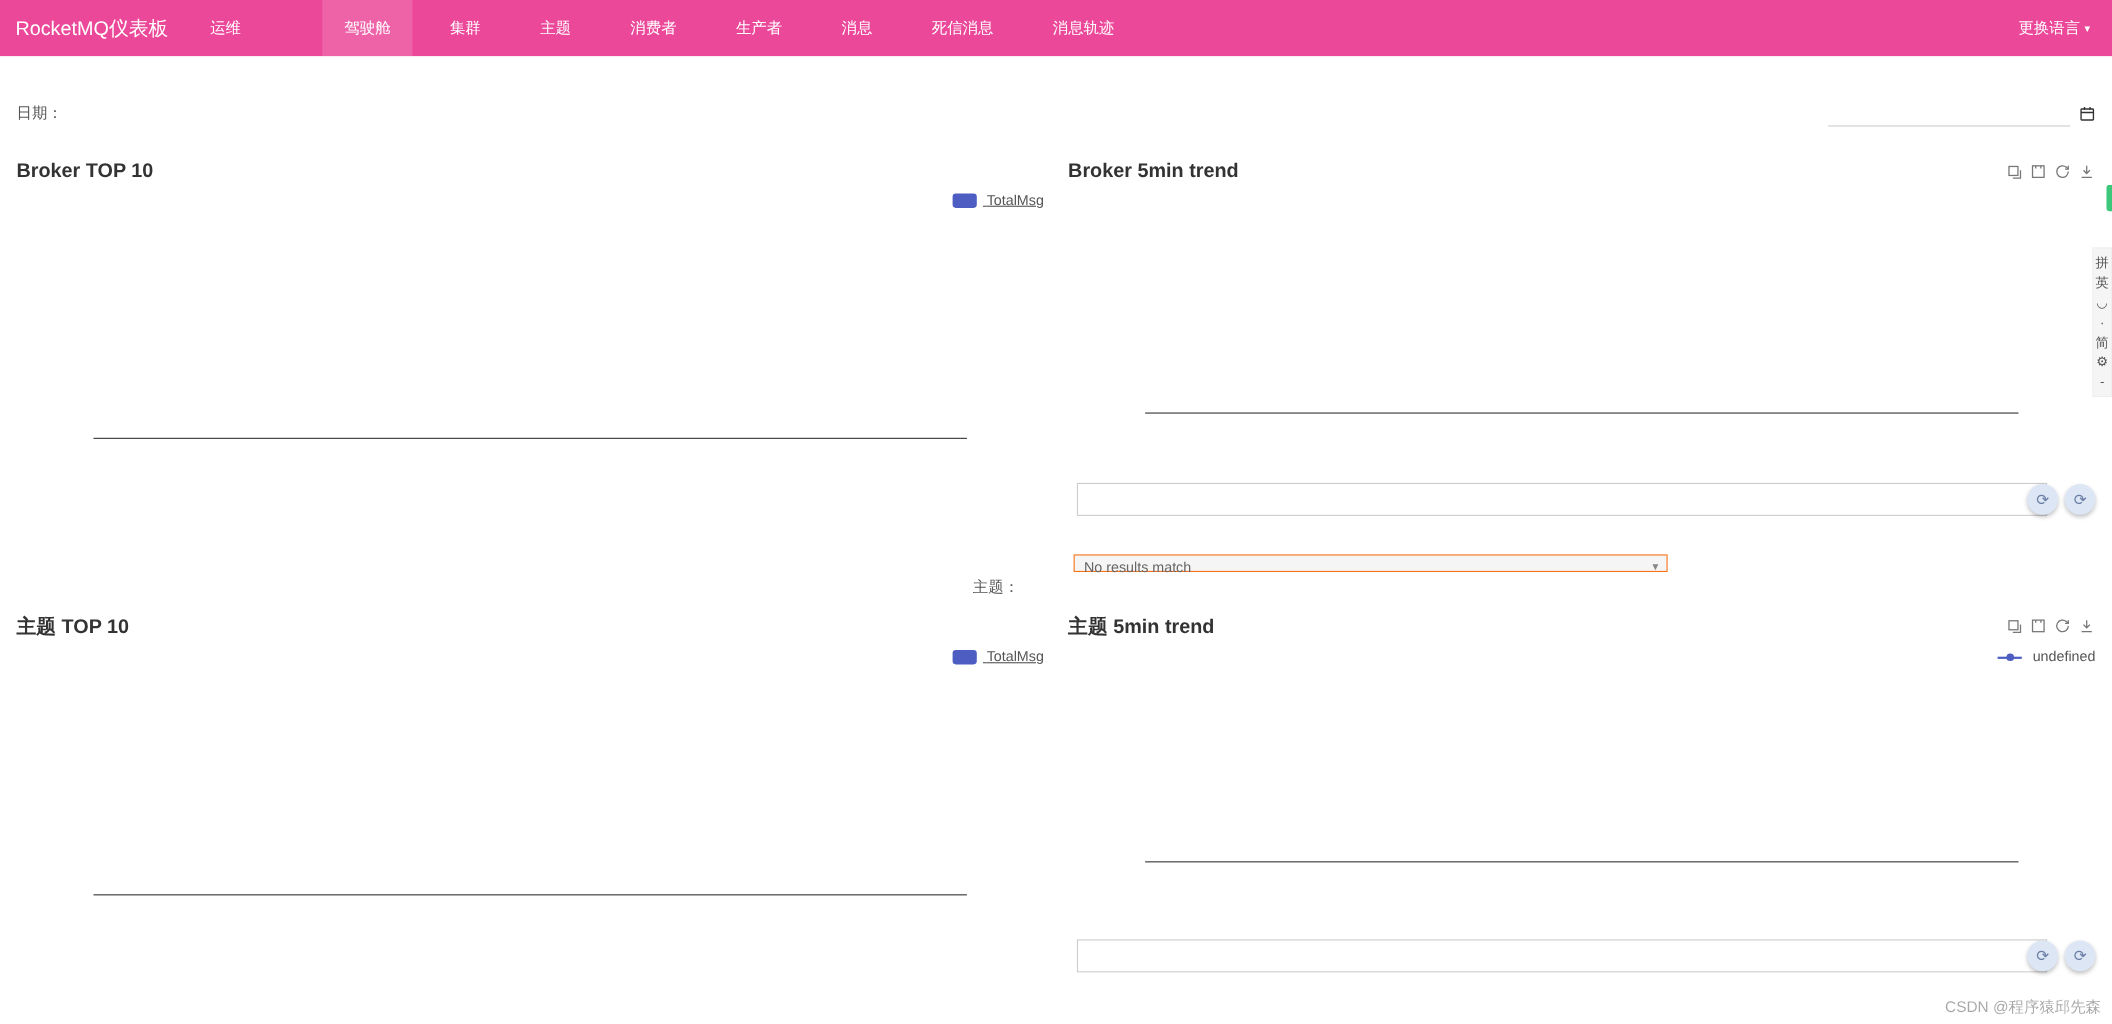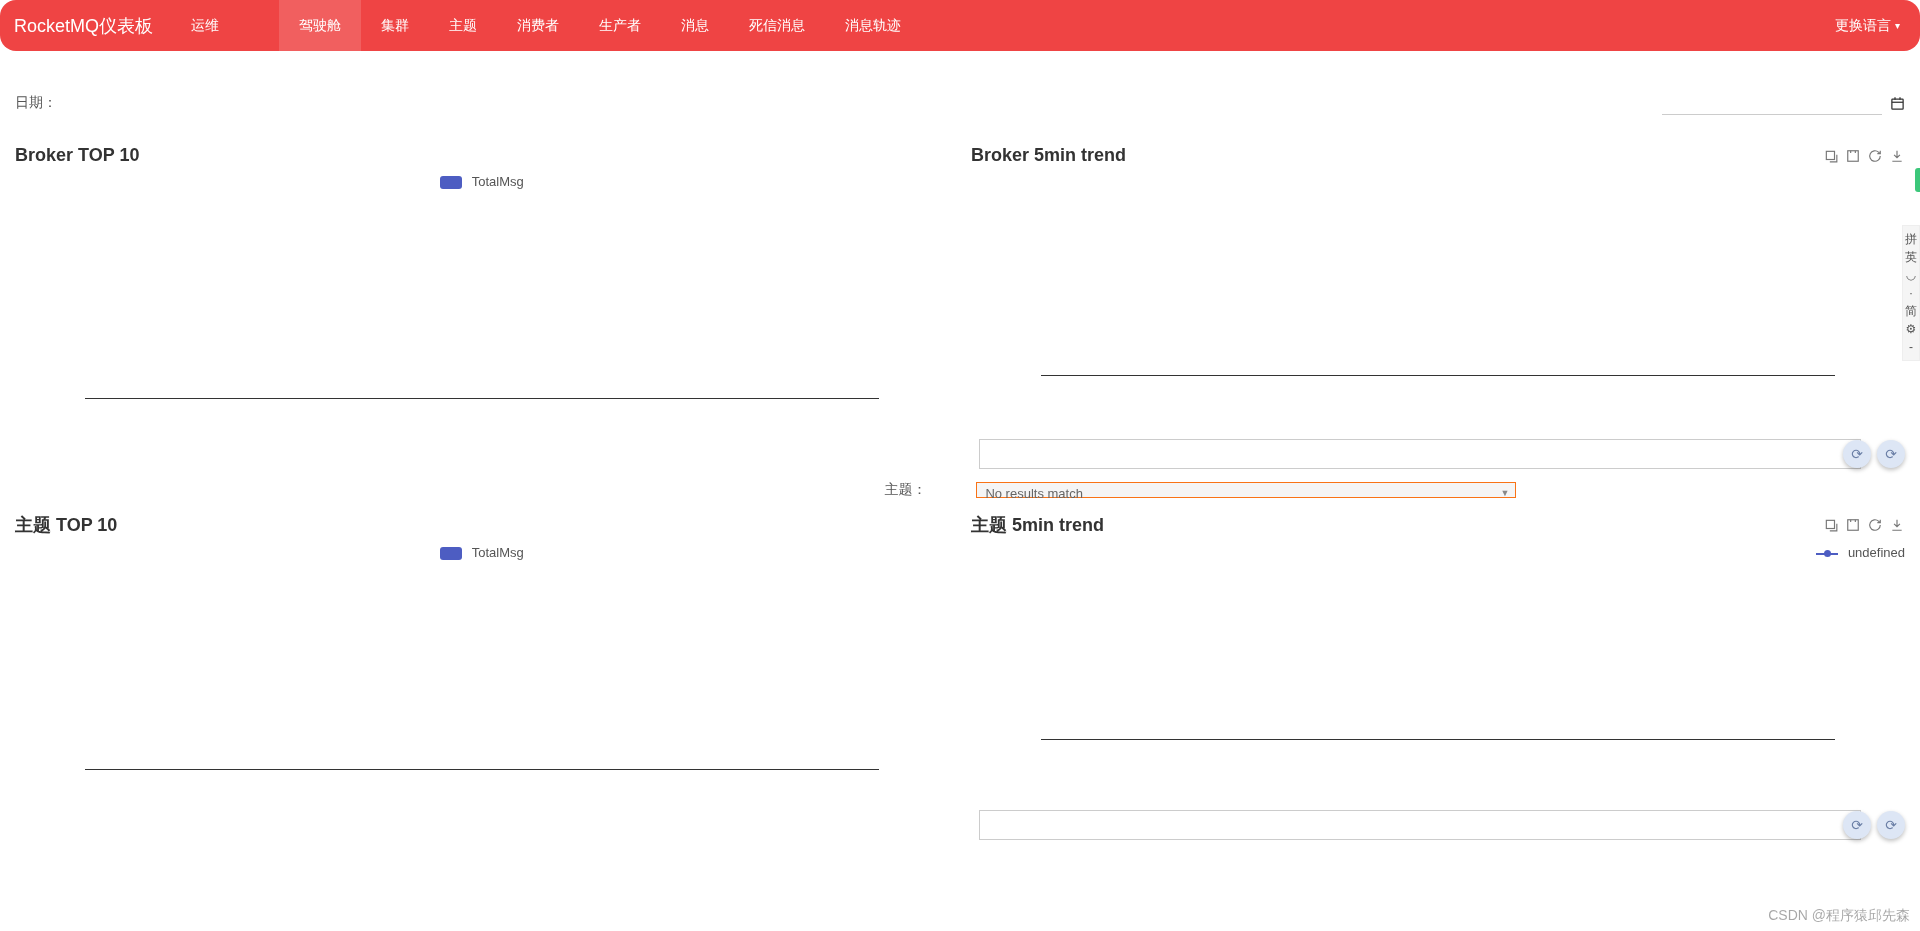--- a/index.html
+++ b/index.html
@@ -1,35 +1,35 @@
 <!DOCTYPE html>
 <html><head>
 <meta charset="utf-8">
 <style>
   * { box-sizing: border-box; margin: 0; padding: 0; }
   body { font-family: "Microsoft YaHei", Arial, sans-serif; background: #fff; color: #333; font-size: 14px; }
-  .navbar { background: #ef4444; color: #fff; display: flex; align-items: center; height: 51px; padding-left: 14px; position: relative; border-radius: 16px; }
+  .navbar { background: #ec4899; color: #fff; display: flex; align-items: center; height: 51px; padding-left: 14px; position: relative; }
   .navbar .brand { font-size: 18px; padding: 0 18px 0 0; font-weight: 400; }
-  .nav-items { display: flex; height: 100%; }
+  .nav-items { display: flex; height: 100%; gap: 14px; }
   .nav-item { padding: 0 20px; display: flex; align-items: center; cursor: pointer; font-size: 14px; }
   .nav-item.active { background: rgba(255,255,255,0.15); margin-left: 40px; }
   .lang { position: absolute; right: 20px; top: 0; height: 100%; display: flex; align-items: center; cursor: pointer; font-size: 14px; margin-left: 47px; }
   .lang .caret { margin-left: 4px; font-size: 10px; }
   .content { padding: 20px 15px 0 15px; }
   .date-row { display: flex; align-items: center; justify-content: space-between; gap: 12px; padding: 20px 0 30px; }
   .date-row .label { color: #555; }
   .date-row .inputwrap { display: flex; align-items: center; gap: 8px; }
   .date-row input { border: none; border-bottom: 1px solid #ccc; width: 220px; height: 24px; outline: none; padding: 2px 4px; }
   .date-row .cal-icon { color: #444; font-size: 15px; }
   .grid2 { display: grid; grid-template-columns: 1fr 1fr; gap: 22px; }
   .chart-card { position: relative; padding: 0 0 10px 0; }
   .chart-title { font-weight: bold; font-size: 18px; color: #333; margin: 0 0 8px 0; display: flex; align-items: center; justify-content: space-between; }
   .toolbox { display: flex; gap: 6px; align-items: center; color: #777; }
   .toolbox .tool { width: 16px; height: 16px; display: inline-flex; align-items: center; justify-content: center; cursor: pointer; }
-  .legend-center { text-align: center; color: #555; font-size: 13px; }
+  .legend-center { text-align: right; color: #555; font-size: 13px; text-decoration: underline; }
   .legend-swatch { display:inline-block; width: 22px; height: 13px; background:#4d5dc2; border-radius:3px; vertical-align:middle; margin-right:6px; }
   .chart-body { height: 200px; border-bottom: 1px solid #333; margin: 10px 70px 0 70px; }
   .chart-body.nobase { border-bottom: none; }
   .legend-line { text-align:right; font-size:13px; color:#555; }
   .legend-line .dot { display:inline-block; width:22px; height:2px; background:#4d5dc2; vertical-align:middle; position:relative; margin-right:6px; }
   .legend-line .dot::after { content:""; position:absolute; width:7px; height:7px; border-radius:50%; background:#4d5dc2; left:8px; top:-3px; }
   .section2 { margin-top: 26px; }
   .topic-row { display:flex; align-items:center; justify-content:flex-end; gap:14px; padding: 4px 0 8px; }
   .topic-row .tlabel { color:#555; margin-right: 60px; }
   .search-wide { flex:1; max-width: 620px; position: relative; }
@@ -131,21 +131,21 @@
     <div class="topic-row" style="justify-content:flex-start; padding-left:51%;">
       <div style="flex:1; display:flex; align-items:center; gap:6px;">
         <div class="search-wide" style="max-width:none;">
           <input type="text" value="" style="">
         </div>
         <div class="knob" style="margin-left:-24px; position:relative;">⟳</div>
         <div class="knob">⟳</div>
       </div>
     </div>
     <div class="topic-row" style="justify-content:flex-start; padding-left:46%; gap:50px;">
-      <span class="tlabel" style="margin-right:0;">主题：</span>
+      <span class="tlabel" style="margin-right:0;margin-top:44px;">主题：</span>
       <div class="selectbox">No results match</div>
     </div>
   </div>
 
   <div class="grid2" style="margin-top:6px;">
     <div class="chart-card">
       <div class="chart-title">
         <span>主题 TOP 10</span>
       </div>
       <div class="legend-center">

